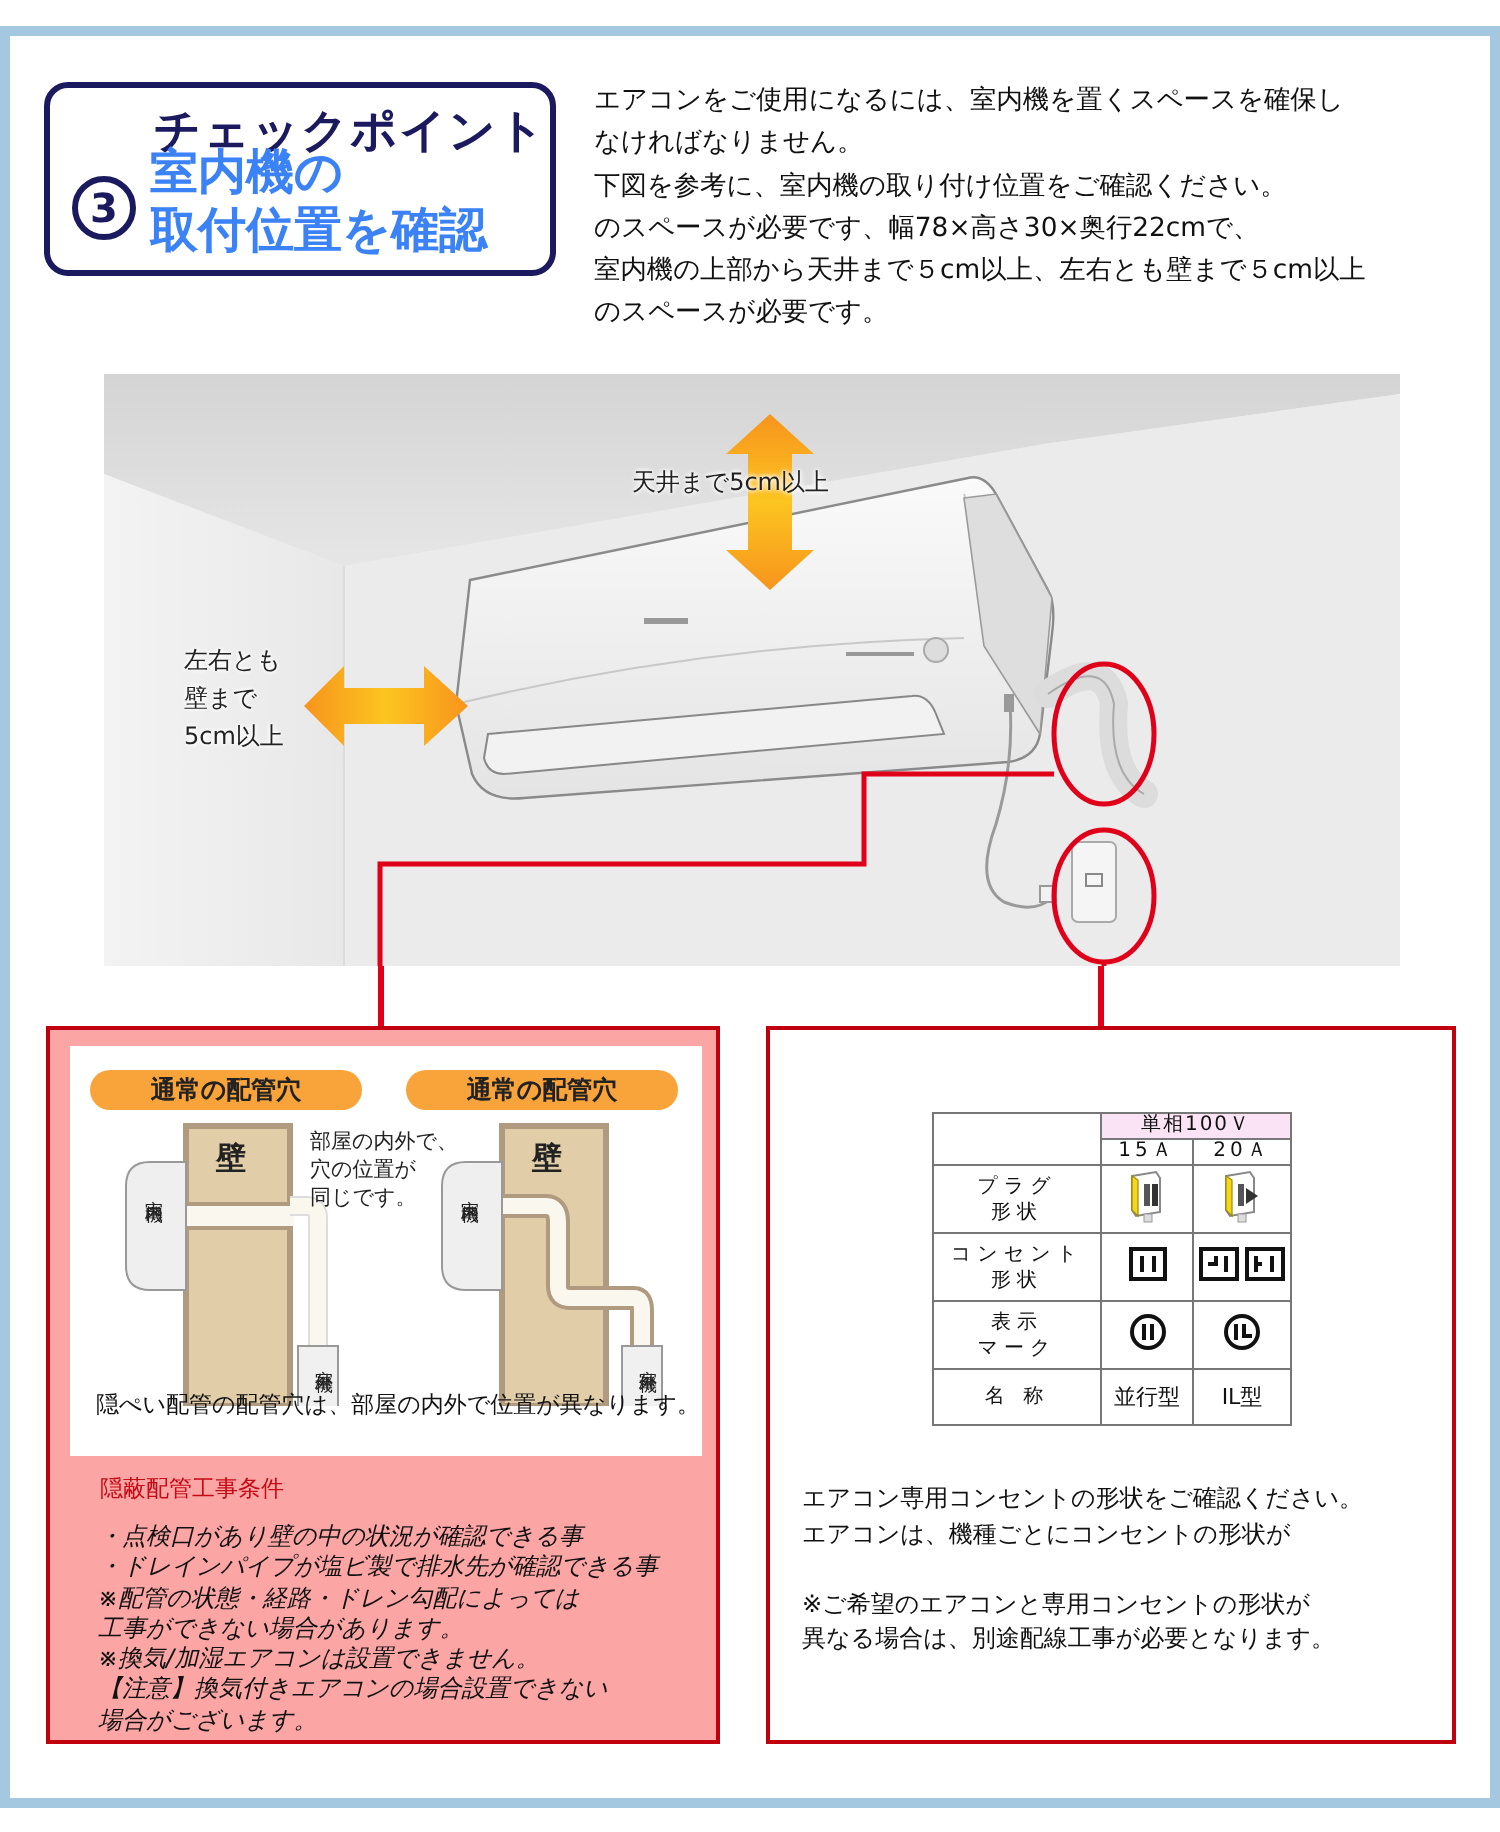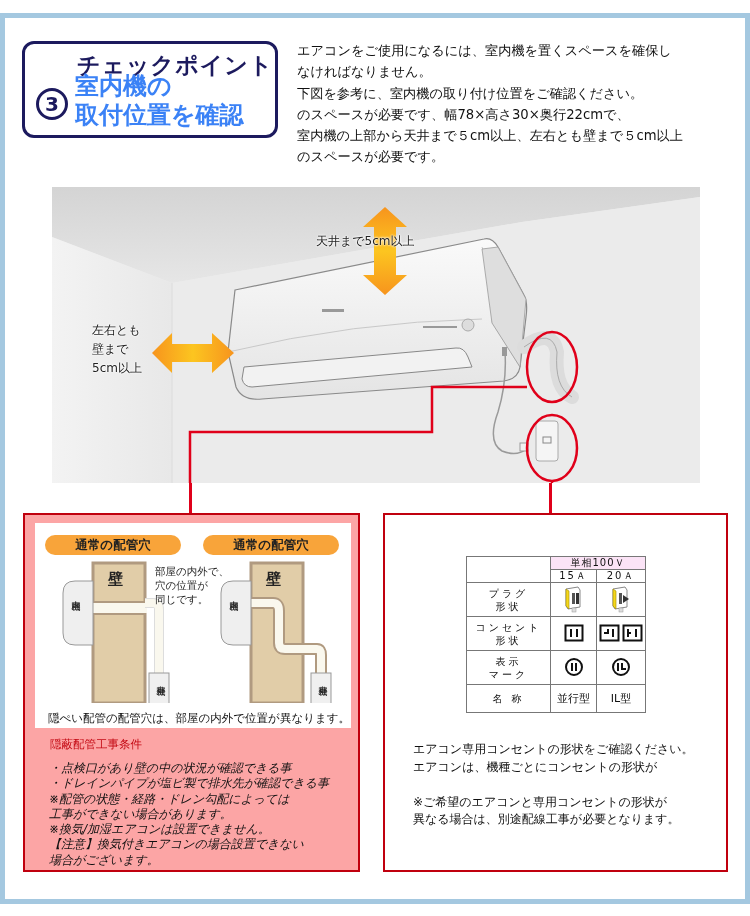--- a/index.html
+++ b/index.html
@@ -58,39 +58,39 @@
   .diagram-area {
     position: absolute; left: 10px; top: 8px; width: 316px; height: 205px; background: #fff;
   }
   .pill {
     position: absolute; top: 12px; height: 20px; border-radius: 10px; background: #f8a43a;
     font-size: 12.5px; font-weight: bold; text-align: center; line-height: 20px; color: #222;
   }
   .wall-lbl { position: absolute; font-size: 15px; font-weight: bold; color: #222; }
   .vert { position: absolute; font-size: 9px; color: #222; writing-mode: vertical-rl; text-orientation: upright; letter-spacing: 1px; }
   .note-small { position: absolute; font-size: 10.5px; line-height: 14px; color: #222; white-space: nowrap; }
-  .diagram-caption { position: absolute; left: 13px; top: 188px; font-size: 11.5px; color: #111; white-space: nowrap; text-align: right; }
+  .diagram-caption { position: absolute; left: 13px; top: 172px; font-size: 11.5px; color: #111; white-space: nowrap; text-align: right; }
 
   .cond-title { position: absolute; left: 25px; top: 222px; font-size: 11.5px; color: #c40a14; }
   .cond-body { position: absolute; left: 24px; top: 246px; font-size: 12px; line-height: 15.3px; color: #111; }
   .cond-body p { white-space: nowrap; font-style: italic; }
 
   
   table.spec {
     position: absolute; left: 81px; top: 41px; border-collapse: collapse;
     font-size: 10px; color: #111;
   }
   table.spec td { border: 1px solid #777; text-align: center; vertical-align: middle; }
   .spec .ph { background: #fbe3f6; height: 12px; font-size: 10px; line-height: 12px; letter-spacing: 1px; }
   .spec .amp { height: 12px; font-size: 10px; line-height: 12px; letter-spacing: 2px; }
   .spec .rowh { width: 84px; letter-spacing: 3px; line-height: 13px; }
   .spec .c15 { width: 46px; }
   .spec .c20 { width: 49px; }
 
-  .right-text { position: absolute; left: 28px; top: 226px; font-size: 12px; line-height: 17.5px; color: #111; }
+  .right-text { position: absolute; left: 16px; top: 226px; font-size: 12px; line-height: 17.5px; color: #111; }
   .right-text p { white-space: nowrap; }
   .right-text .gap { height: 17.5px; }
 
   .connector { position: absolute; background: #e0001a; }
 </style>
 </head>
 <body>
 
 <div class="frame"></div>
 

